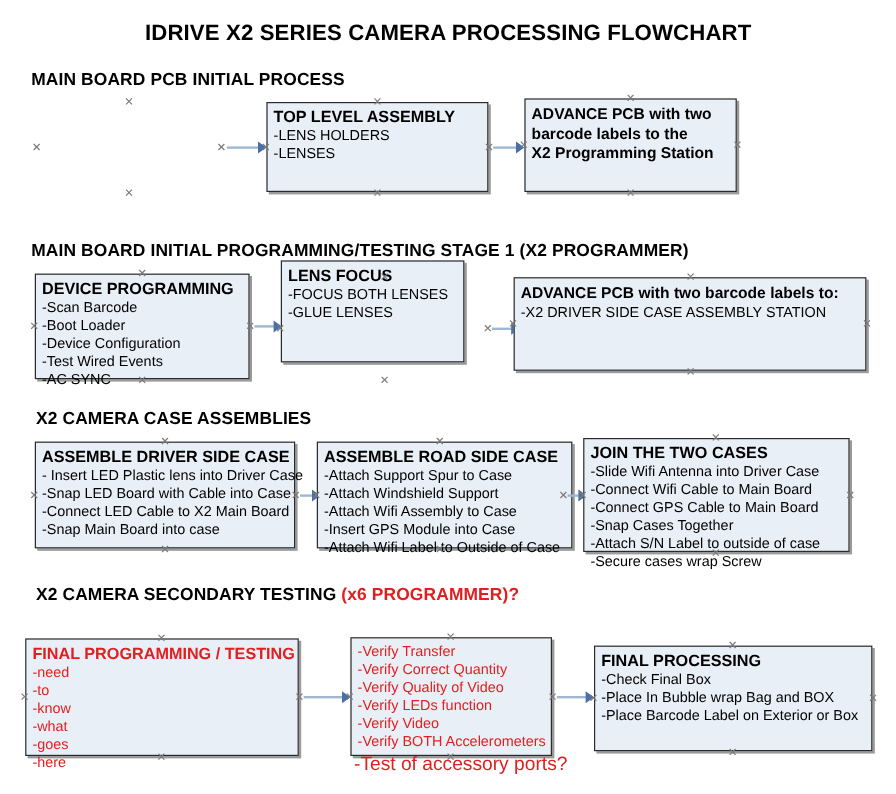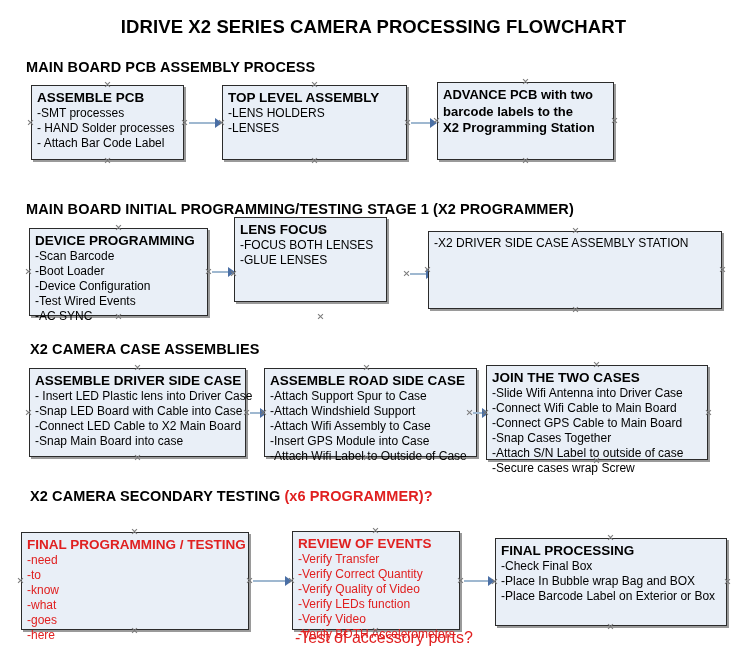--- a/index.html
+++ b/index.html
@@ -67,30 +67,22 @@
     border-left:7px solid #4a6fa5;
   }
 </style>
 </head>
 <body>
 
 <div class="canvas">
 
   <div class="main-title">IDRIVE X2  SERIES CAMERA PROCESSING FLOWCHART</div>
 
-  <div class="section-title" style="left:26px;top:59px;">MAIN BOARD PCB ASSEMBLY PROCESS</div>
-
-  <div class="box" style="left:31px;top:85px;width:153px;height:75px;">
-    <div class="body">
-      <span class="head">ASSEMBLE PCB</span>
-      <span class="li">-SMT processes</span>
-      <span class="li">- HAND Solder processes</span>
-      <span class="li">- Attach Bar Code Label</span>
-    </div>
-  </div>
+  <div class="section-title" style="left:26px;top:59px;">MAIN BOARD PCB INITIAL PROCESS</div>
+
   <div class="hx" style="left:104px;top:81px;"></div>
   <div class="hx" style="left:27px;top:119px;"></div>
   <div class="hx" style="left:104px;top:157px;"></div>
   <div class="hx" style="left:181px;top:119px;"></div>
 
   <div class="arrow-line" style="left:189px;top:122px;width:28px;"></div>
   <div class="arrow-head" style="left:215px;top:118px;"></div>
 
   <div class="box" style="left:222px;top:85px;width:185px;height:75px;">
     <div class="body">
@@ -149,20 +141,21 @@
   <div class="hx" style="left:317px;top:227px;"></div>
   <div class="hx" style="left:230px;top:270px;"></div>
   <div class="hx" style="left:317px;top:313px;"></div>
   <div class="hx" style="left:403px;top:270px;"></div>
 
   <div class="arrow-line" style="left:410px;top:273px;width:18px;"></div>
   <div class="arrow-head" style="left:426px;top:269px;"></div>
 
   <div class="box allbold" style="left:428px;top:231px;width:294px;height:78px;">
     <div class="body">
+      <span class="head">ADVANCE PCB with two barcode labels to:</span>
       <span class="li" style="font-weight:normal;font-size:12px;line-height:15px;">-X2 DRIVER  SIDE  CASE  ASSEMBLY STATION</span>
     </div>
   </div>
   <div class="hx" style="left:572px;top:227px;"></div>
   <div class="hx" style="left:424px;top:266px;"></div>
   <div class="hx" style="left:572px;top:306px;"></div>
   <div class="hx" style="left:719px;top:266px;"></div>
 
   <div class="section-title" style="left:30px;top:341px;">X2 CAMERA CASE ASSEMBLIES</div>
 
@@ -235,21 +228,20 @@
   <div class="hx" style="left:131px;top:528px;"></div>
   <div class="hx" style="left:17px;top:577px;"></div>
   <div class="hx" style="left:131px;top:627px;"></div>
   <div class="hx" style="left:246px;top:577px;"></div>
 
   <div class="arrow-line" style="left:253px;top:580px;width:34px;"></div>
   <div class="arrow-head" style="left:285px;top:576px;"></div>
 
   <div class="box red" style="left:292px;top:531px;width:168px;height:99px;">
     <div class="body">
-      <span class="head">REVIEW OF EVENTS</span>
       <span class="li">-Verify Transfer</span>
       <span class="li">-Verify Correct Quantity</span>
       <span class="li">-Verify Quality of Video</span>
       <span class="li">-Verify LEDs function</span>
       <span class="li">-Verify Video</span>
       <span class="li">-Verify BOTH Accelerometers</span>
     </div>
   </div>
   <div class="overflow-line" style="left:295px;top:630px;">-Test of accessory ports?</div>
   <div class="hx" style="left:372px;top:527px;"></div>

